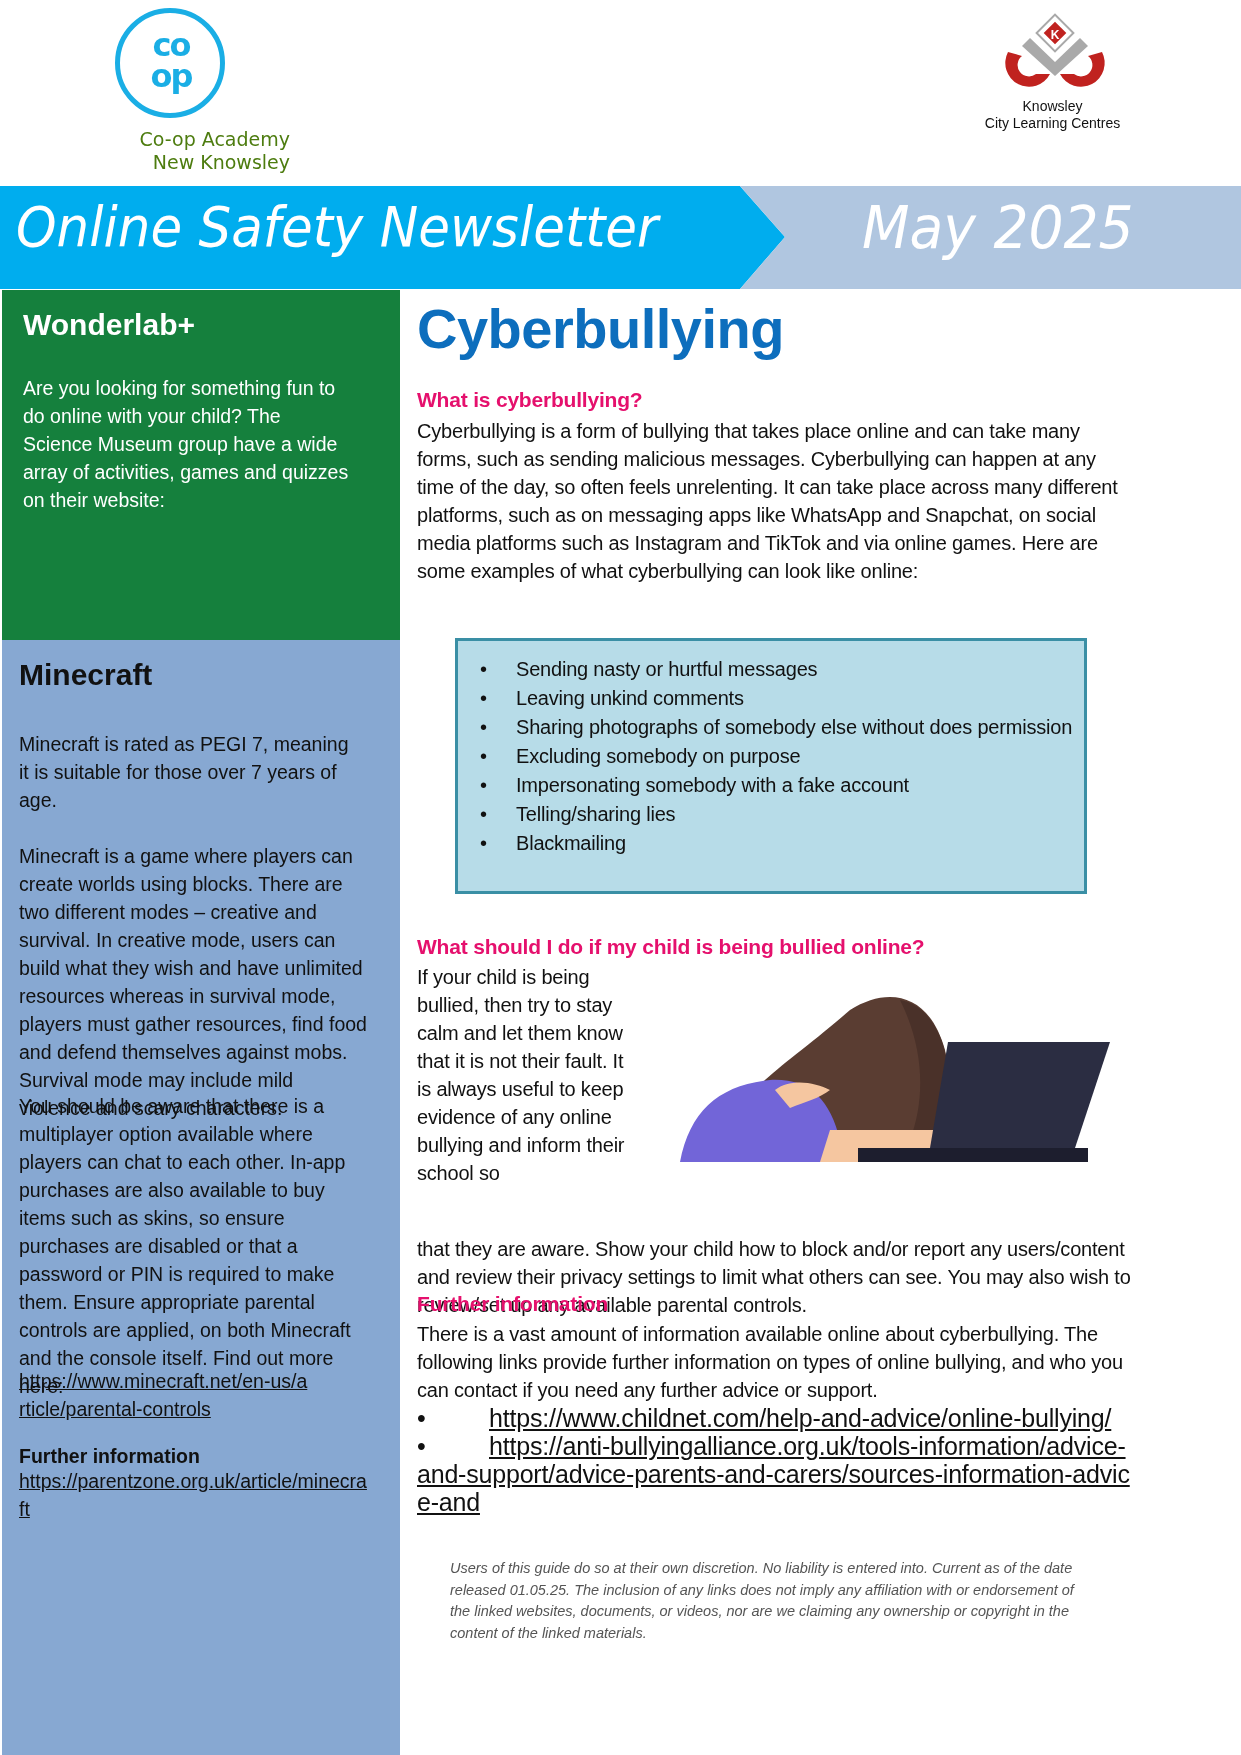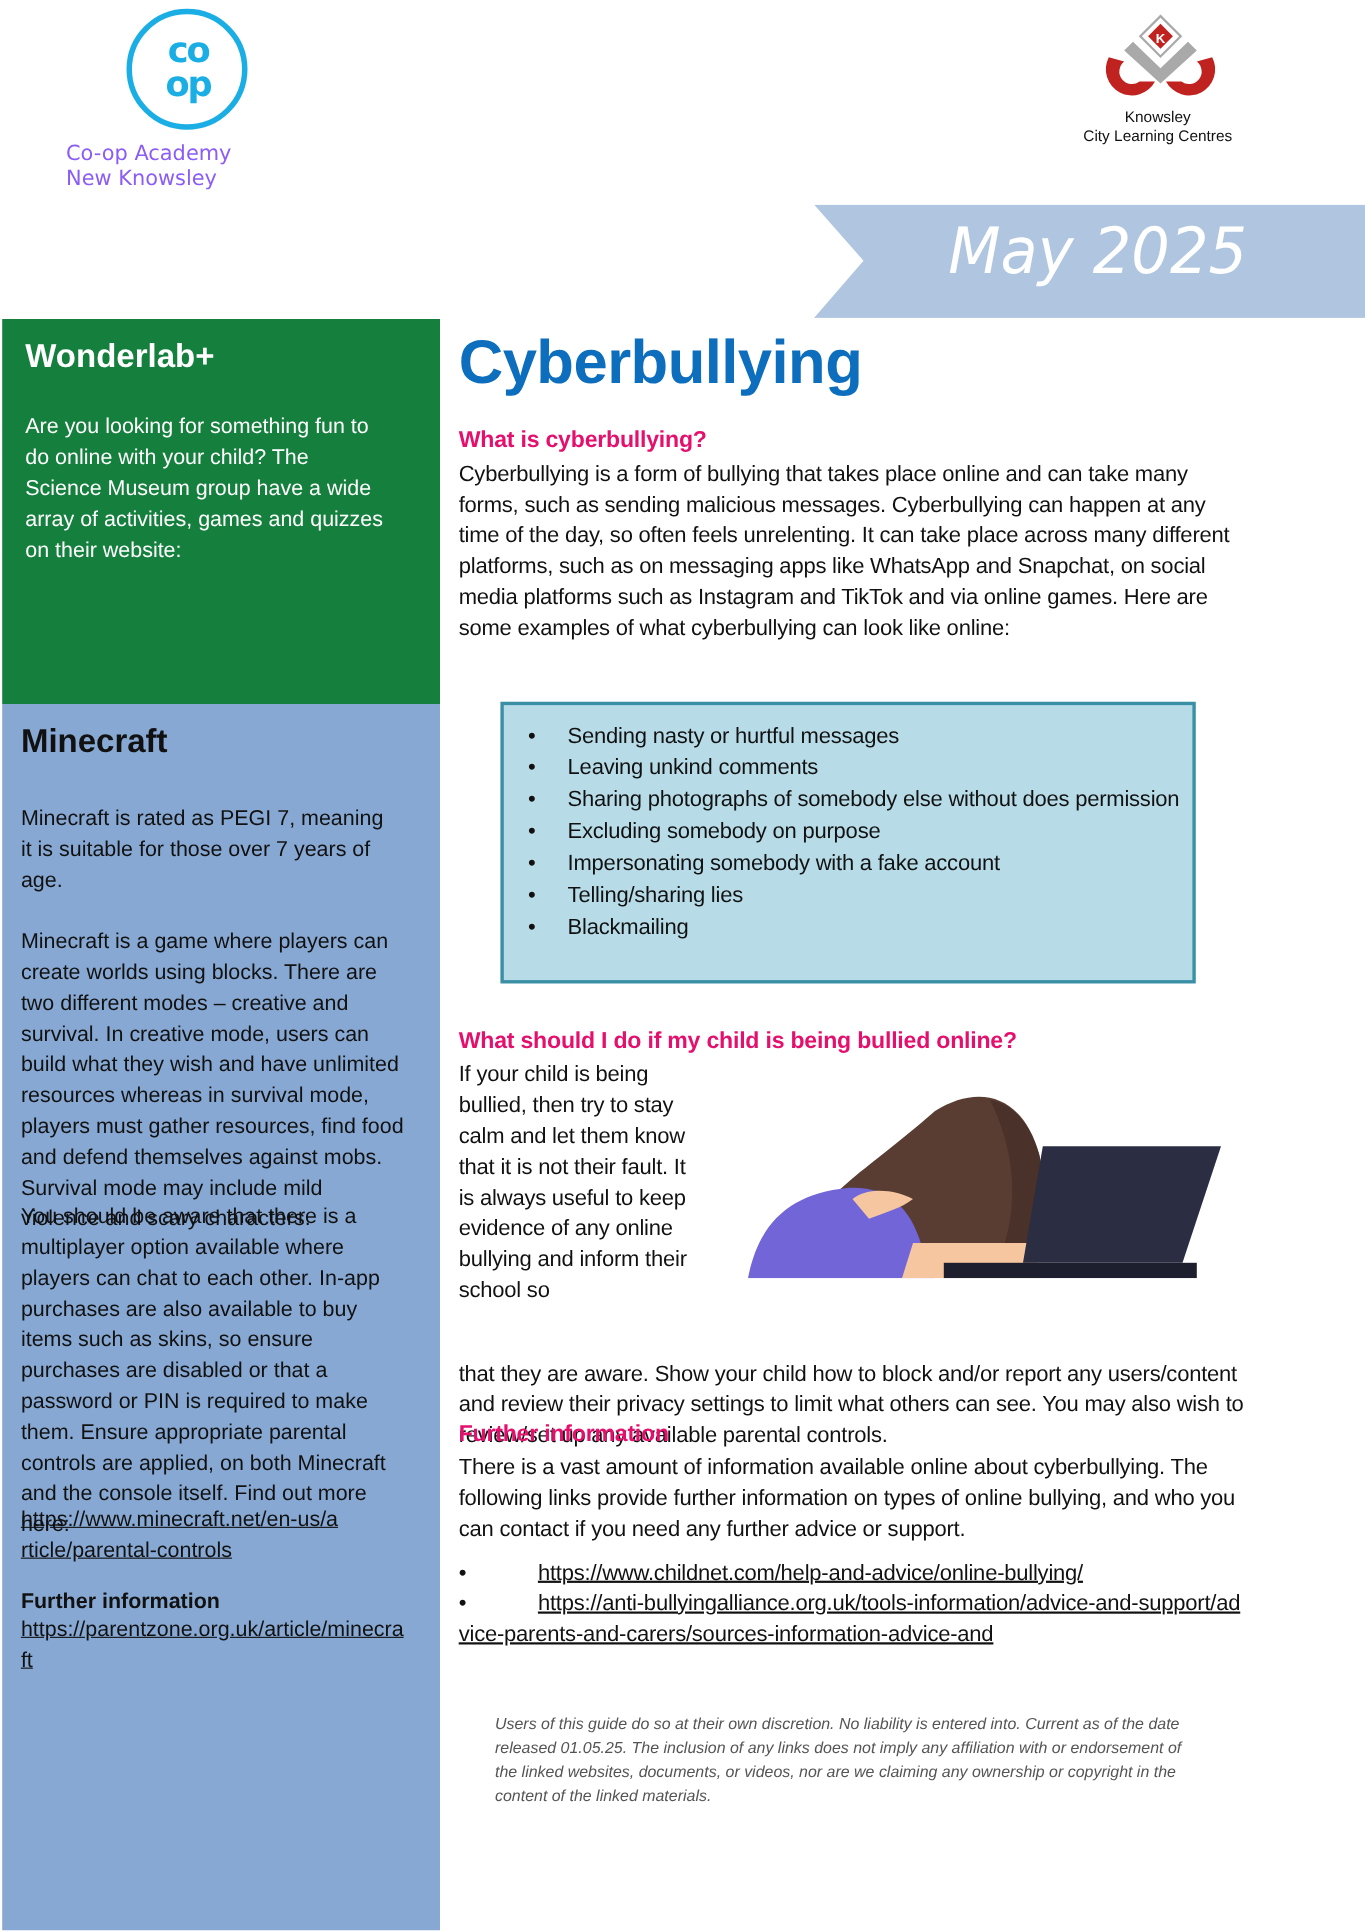--- a/index.html
+++ b/index.html
@@ -4,21 +4,21 @@
 <style>
   html, body { margin:0; padding:0; }
   body { width:1241px; height:1755px; background:#ffffff; position:relative; overflow:hidden;
          font-family:"Liberation Sans", sans-serif; color:#111; }
   .abs { position:absolute; }
 
   
   #coop-logo { left:115px; top:8px; width:120px; height:120px; }
   #coop-circle { position:absolute; left:0; top:0; width:110px; height:110px; border:5px solid #1aaee5; border-radius:50%; box-sizing:border-box; }
   #coop-mark { position:absolute; left:28px; top:22px; width:56px; height:66px; color:#1aaee5; font-family:"DejaVu Sans", sans-serif; font-weight:bold; font-size:32px; line-height:31px; letter-spacing:-2px; text-align:center; }
-  #coop-text { left:60px; top:128px; width:230px; text-align:left; color:#8b5cf6; font-size:19px; line-height:23px; font-family:"DejaVu Sans", sans-serif; font-weight:normal; }
+  #coop-text { left:60px; top:128px; width:230px; text-align:right; color:#4d7c0f; font-size:19px; line-height:23px; font-family:"DejaVu Sans", sans-serif; font-weight:normal; }
 
   #kclc-logo { left:990px; top:12px; width:130px; height:90px; }
   #kclc-text { left:950px; top:98px; width:205px; text-align:center; color:#111; font-size:14px; line-height:17px; }
 
   
   #banner { left:0; top:186px; width:1241px; height:103px; }
   #banner-left { position:absolute; left:0; top:0; width:785px; height:103px; background:#00adee;
                  clip-path:polygon(0 0, 740px 0, 785px 51px, 740px 103px, 0 103px); }
   #banner-right { position:absolute; left:740px; top:0; width:501px; height:103px; background:#b0c6e0;
                   clip-path:polygon(0 0, 501px 0, 501px 103px, 0 103px, 45px 51px); }
@@ -37,21 +37,21 @@
   .pink-h { position:absolute; left:417px; color:#e5106d; font-weight:bold; font-size:21px; letter-spacing:-0.2px; }
   .body-p { position:absolute; left:417px; width:720px; font-size:20px; line-height:28px; color:#111; letter-spacing:-0.2px; }
 
   #examples-box { left:455px; top:638px; width:632px; height:256px; background:#b7dce8; border:3px solid #3a8fa5; box-sizing:border-box; }
   #examples-list { list-style:none; margin:0; padding:0; position:absolute; left:18px; top:14px; width:600px; }
   #examples-list li { position:relative; padding-left:40px; font-size:20px; line-height:29px; color:#111; letter-spacing:-0.2px; }
   #examples-list li .bullet { position:absolute; left:4px; top:0; }
 
   #illustration { left:680px; top:990px; width:440px; height:172px; }
 
-  .link-row { position:absolute; left:417px; width:720px; font-size:20px; line-height:28px; letter-spacing:-0.2px;margin-top:12px; }
+  .link-row { position:absolute; left:417px; width:720px; font-size:25px; line-height:28px; letter-spacing:-0.2px; }
   .link-row .bullet { display:inline-block; width:72px; }
   .link-row a { color:#111; text-decoration:underline; }
 
   #disclaimer { left:450px; top:1558px; width:640px; text-align:left; color:#555; font-style:italic; font-size:14.5px; line-height:21.5px; }
 </style>
 </head>
 <body>
 
 <div id="coop-logo" class="abs">
   <div id="coop-circle"></div>
@@ -74,20 +74,23 @@
     <rect x="57" y="13" width="16" height="16" transform="rotate(45 65 21)" fill="#c0221f"></rect>
   </g>
   <text x="65" y="27" text-anchor="middle" font-size="12" font-weight="bold" fill="#fff" font-family="Liberation Sans, sans-serif">K</text>
 </svg>
 <div id="kclc-text" class="abs">
   <div>Knowsley</div>
   <div>City Learning Centres</div>
 </div>
 
 <div id="banner" class="abs">
+  <div id="banner-left">
+    <div id="banner-title">Online Safety Newsletter</div>
+  </div>
   <div id="banner-right">
   </div>
   <div id="banner-date">May 2025</div>
 </div>
 
 <div id="sidebar-wonderlab" class="abs">
   <div class="side-h" style="top:18px; color:#fff;">Wonderlab+</div>
   <div class="side-p" style="top:84px; color:#fff; width:330px;">Are you looking for something fun to do online with your child? The Science Museum group have a wide array of activities, games and quizzes on their website:</div>
 </div>
 

